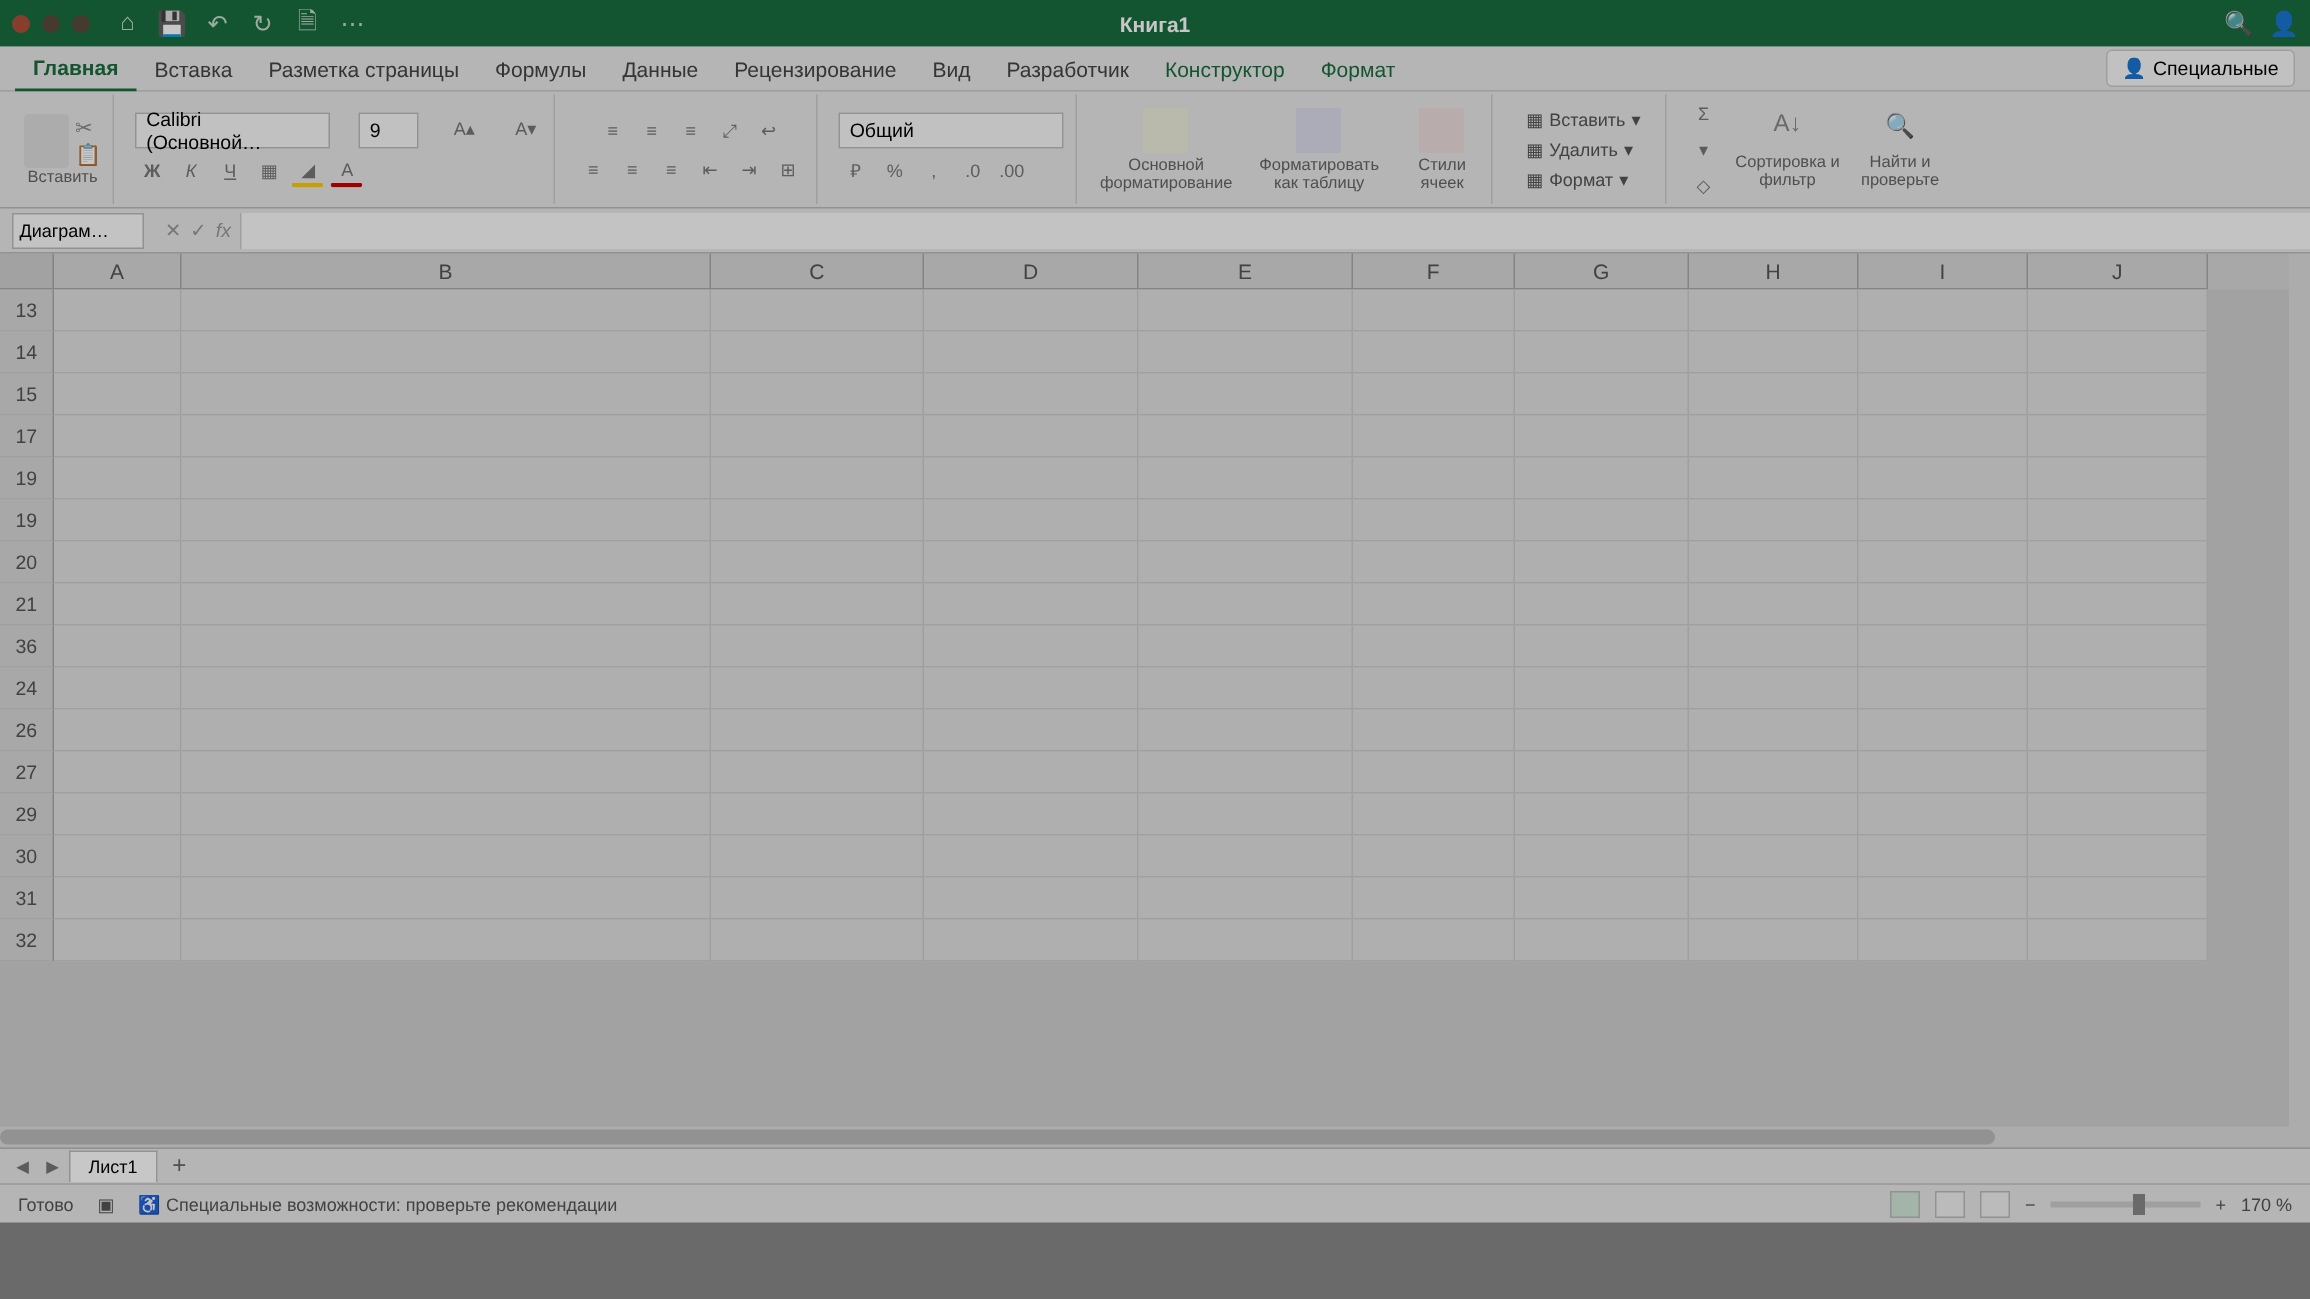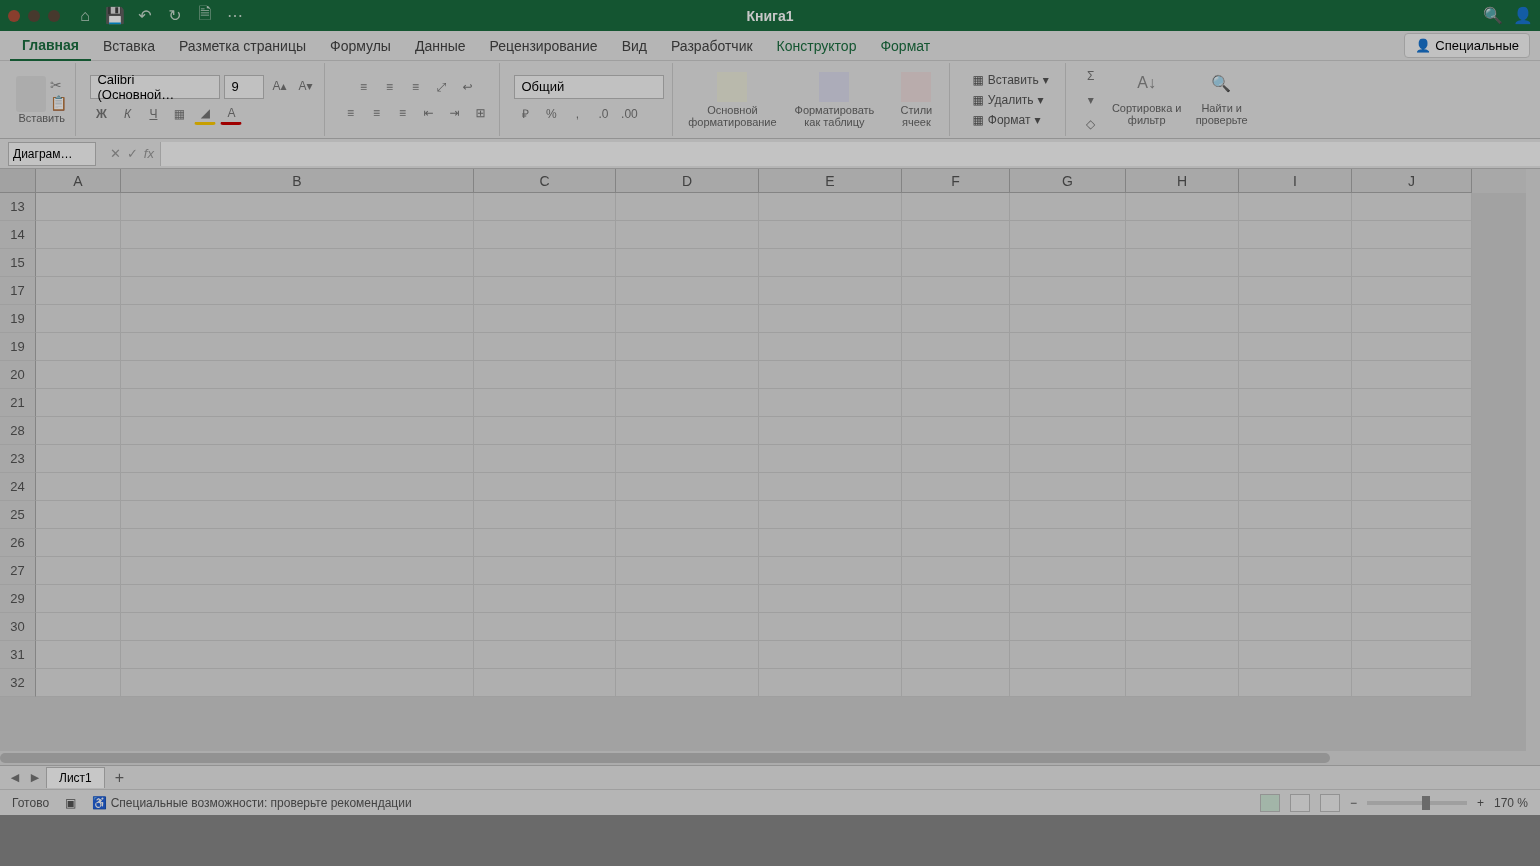--- a/index.html
+++ b/index.html
@@ -107,21 +107,21 @@
     <div class="rbig">
       <div style="width:30px;height:36px;background:#ddd;border-radius:3px"></div>
       <div style="display:flex;flex-direction:column;gap:2px">
         <span style="font-size:14px;color:#888">✂</span>
         <span style="font-size:14px;color:#888">📋</span>
       </div>
     </div>
     <div class="rbtn">Вставить</div>
   </div>
   <div class="rgroup" style="flex-direction:column;gap:4px;align-items:flex-start">
-    <div style="display:flex;gap:4px">
+    <div style="display:flex;gap:19px">
       <div class="fontbox" style="width:130px">Calibri (Основной…</div>
       <div class="fontbox" style="width:40px">9</div>
       <div class="rctrl">A▴</div>
       <div class="rctrl">A▾</div>
     </div>
     <div style="display:flex;gap:4px">
       <div class="rctrl">
           <b>Ж</b>
         </div>
       <div class="rctrl">
@@ -321,60 +321,34 @@
         <div class="cell" style="width: 142px;"></div>
         <div class="cell" style="width: 143px;"></div>
         <div class="cell" style="width: 143px;"></div>
         <div class="cell" style="width: 108px;"></div>
         <div class="cell" style="width: 116px;"></div>
         <div class="cell" style="width: 113px;"></div>
         <div class="cell" style="width: 113px;"></div>
         <div class="cell" style="width: 120px;"></div>
       </div>
       <div class="gridrow">
-        <div class="rowhead">28</div>
-        <div class="cell" style="width: 85px;"></div>
-        <div class="cell" style="width: 353px;"></div>
-        <div class="cell" style="width: 142px;"></div>
-        <div class="cell" style="width: 143px;"></div>
-        <div class="cell" style="width: 143px;"></div>
-        <div class="cell" style="width: 108px;"></div>
-        <div class="cell" style="width: 116px;"></div>
-        <div class="cell" style="width: 113px;"></div>
-        <div class="cell" style="width: 113px;"></div>
-        <div class="cell" style="width: 120px;"></div>
-      </div>
-      <div class="gridrow">
-        <div class="rowhead">23</div>
+        <div class="rowhead">36</div>
         <div class="cell" style="width: 85px;"></div>
         <div class="cell" style="width: 353px;"></div>
         <div class="cell" style="width: 142px;"></div>
         <div class="cell" style="width: 143px;"></div>
         <div class="cell" style="width: 143px;"></div>
         <div class="cell" style="width: 108px;"></div>
         <div class="cell" style="width: 116px;"></div>
         <div class="cell" style="width: 113px;"></div>
         <div class="cell" style="width: 113px;"></div>
         <div class="cell" style="width: 120px;"></div>
       </div>
       <div class="gridrow">
         <div class="rowhead">24</div>
-        <div class="cell" style="width: 85px;"></div>
-        <div class="cell" style="width: 353px;"></div>
-        <div class="cell" style="width: 142px;"></div>
-        <div class="cell" style="width: 143px;"></div>
-        <div class="cell" style="width: 143px;"></div>
-        <div class="cell" style="width: 108px;"></div>
-        <div class="cell" style="width: 116px;"></div>
-        <div class="cell" style="width: 113px;"></div>
-        <div class="cell" style="width: 113px;"></div>
-        <div class="cell" style="width: 120px;"></div>
-      </div>
-      <div class="gridrow">
-        <div class="rowhead">25</div>
         <div class="cell" style="width: 85px;"></div>
         <div class="cell" style="width: 353px;"></div>
         <div class="cell" style="width: 142px;"></div>
         <div class="cell" style="width: 143px;"></div>
         <div class="cell" style="width: 143px;"></div>
         <div class="cell" style="width: 108px;"></div>
         <div class="cell" style="width: 116px;"></div>
         <div class="cell" style="width: 113px;"></div>
         <div class="cell" style="width: 113px;"></div>
         <div class="cell" style="width: 120px;"></div>

